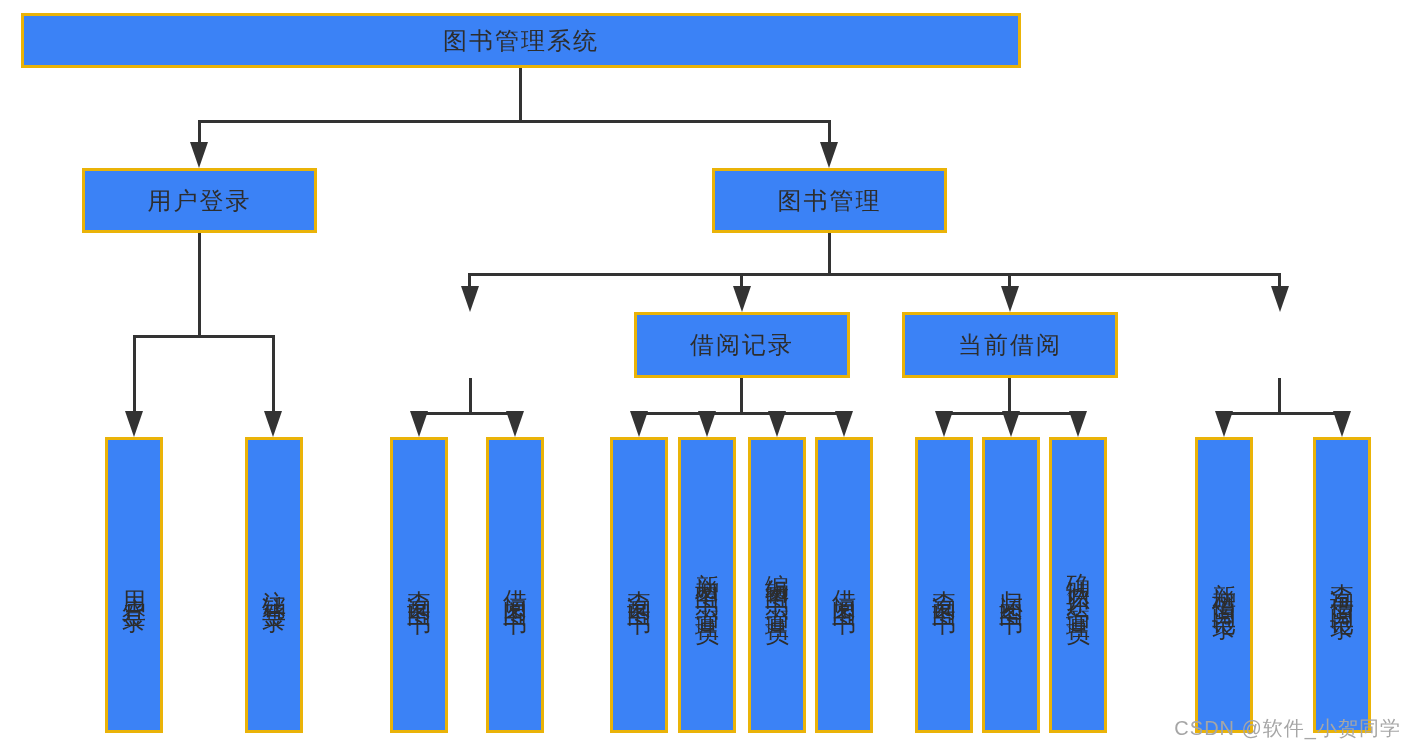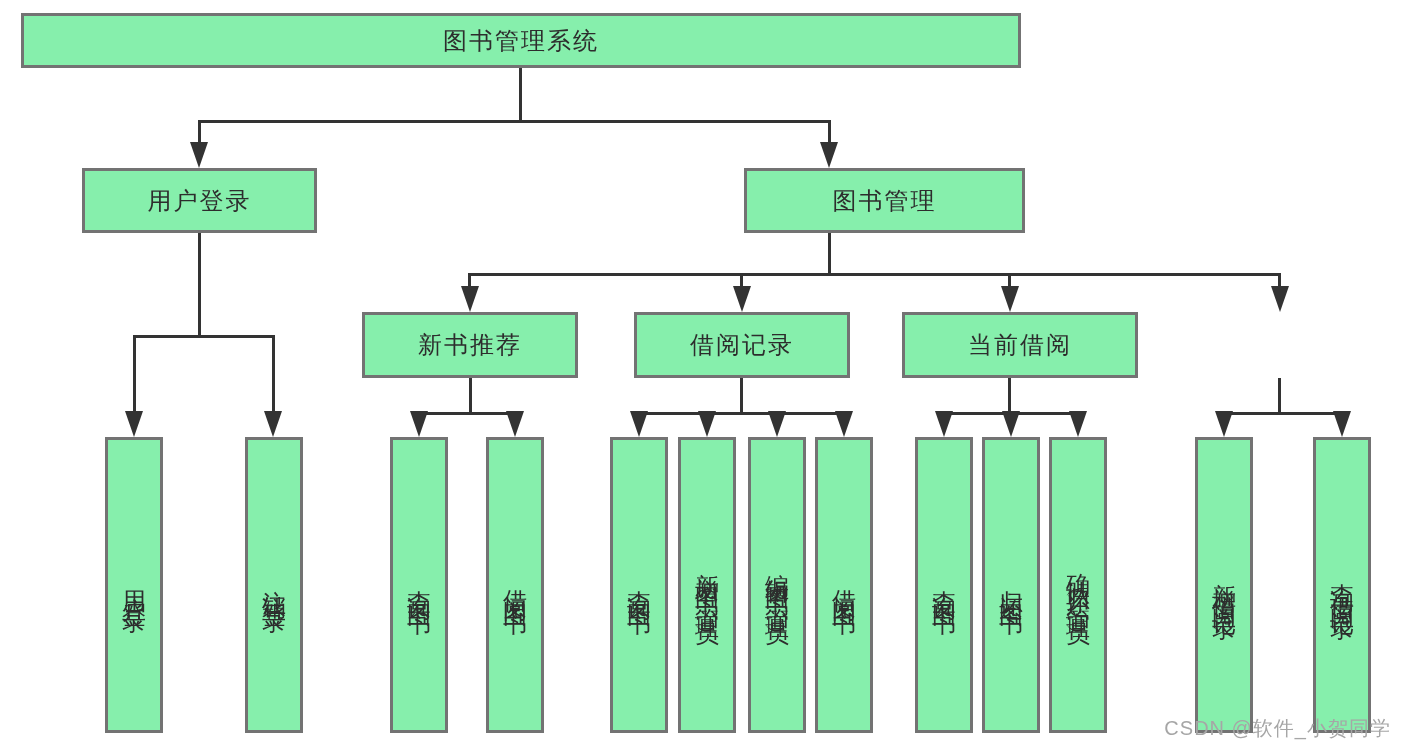--- a/index.html
+++ b/index.html
@@ -7,22 +7,22 @@
     position: relative;
     width: 1405px;
     height: 747px;
     background: #ffffff;
     font-family: "Liberation Sans", "DejaVu Sans", sans-serif;
     overflow: hidden;
   }
   .box {
     position: absolute;
     box-sizing: border-box;
-    border: 3px solid #737373;
-    background: #86efac;
+    border: 3px solid #eab308;
+    background: #3b82f6;
     display: flex;
     align-items: center;
     justify-content: center;
   }
   .box span {
     color: #2d2d2d;
     font-size: 24px;
     letter-spacing: 2px;
     white-space: nowrap;
   }
@@ -37,21 +37,21 @@
   .hline { position: absolute; height: 3px; background: #333333; }
   .arrow {
     position: absolute;
     width: 0; height: 0;
     border-left: 9px solid transparent;
     border-right: 9px solid transparent;
     border-top: 26px solid #333333;
   }
   .watermark {
     position: absolute;
-    right: 14px;
+    right: 4px;
     bottom: 5px;
     color: #a6a6a6;
     font-size: 20px;
     letter-spacing: 1px;
     z-index: 5;
   }
 </style>
 </head>
 <body>
 
@@ -64,21 +64,21 @@
   <div class="vline" style="left:519px; top:68px; height:52px;"></div>
   <div class="hline" style="left:198px; top:120px; width:633px;"></div>
   <div class="vline" style="left:198px; top:120px; height:25px;"></div>
   <div class="arrow" style="left:190px; top:142px;"></div>
   <div class="vline" style="left:828px; top:120px; height:25px;"></div>
   <div class="arrow" style="left:820px; top:142px;"></div>
 
   <div class="box" style="left:82px; top:168px; width:235px; height:65px;">
     <span>用户登录</span>
   </div>
-  <div class="box" style="left:744px; top:168px; width:281px; height:65px;">
+  <div class="box" style="left:712px; top:168px; width:235px; height:65px;">
     <span>图书管理</span>
   </div>
 
   <div class="vline" style="left:198px; top:233px; height:102px;"></div>
   <div class="hline" style="left:133px; top:335px; width:142px;"></div>
   <div class="vline" style="left:133px; top:335px; height:79px;"></div>
   <div class="arrow" style="left:125px; top:411px;"></div>
   <div class="vline" style="left:272px; top:335px; height:79px;"></div>
   <div class="arrow" style="left:264px; top:411px;"></div>
 
@@ -86,27 +86,24 @@
   <div class="hline" style="left:469px; top:273px; width:812px;"></div>
   <div class="vline" style="left:468px; top:273px; height:16px;"></div>
   <div class="arrow" style="left:461px; top:286px;"></div>
   <div class="vline" style="left:740px; top:273px; height:16px;"></div>
   <div class="arrow" style="left:733px; top:286px;"></div>
   <div class="vline" style="left:1008px; top:273px; height:16px;"></div>
   <div class="arrow" style="left:1001px; top:286px;"></div>
   <div class="vline" style="left:1278px; top:273px; height:16px;"></div>
   <div class="arrow" style="left:1271px; top:286px;"></div>
 
-  <div class="box" style="left:362px; top:312px; width:216px; height:66px;">
-    <span>新书推荐</span>
-  </div>
   <div class="box" style="left:634px; top:312px; width:216px; height:66px;">
     <span>借阅记录</span>
   </div>
-  <div class="box" style="left:902px; top:312px; width:236px; height:66px;">
+  <div class="box" style="left:902px; top:312px; width:216px; height:66px;">
     <span>当前借阅</span>
   </div>
 
   <div class="vline" style="left:469px; top:378px; height:34px;"></div>
   <div class="hline" style="left:418px; top:412px; width:99px;"></div>
   <div class="arrow" style="left:410px; top:411px;"></div>
   <div class="arrow" style="left:506px; top:411px;"></div>
 
   <div class="vline" style="left:740px; top:378px; height:34px;"></div>
   <div class="hline" style="left:638px; top:412px; width:207px;"></div>

